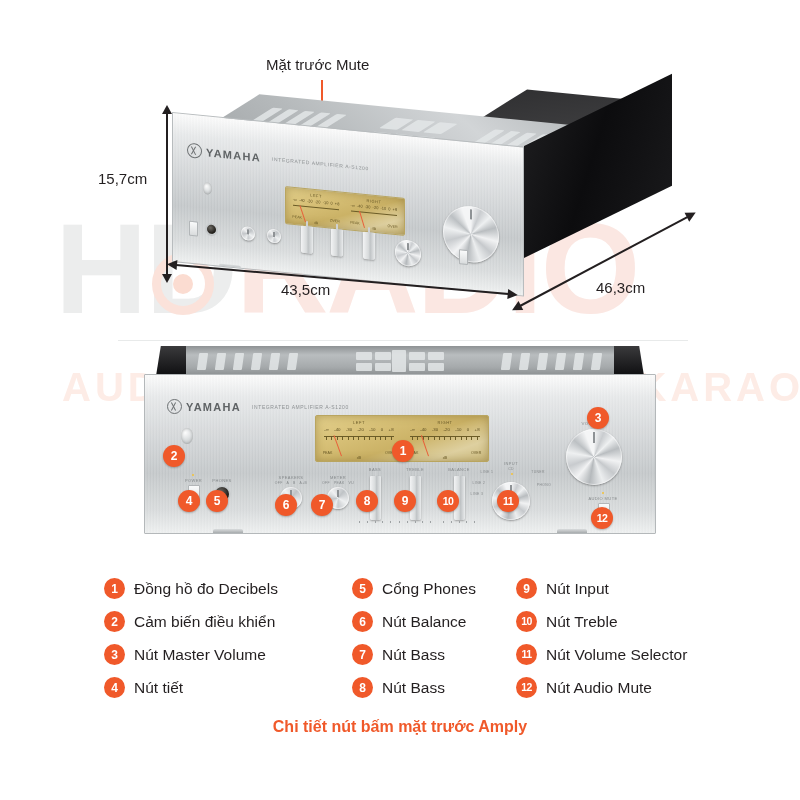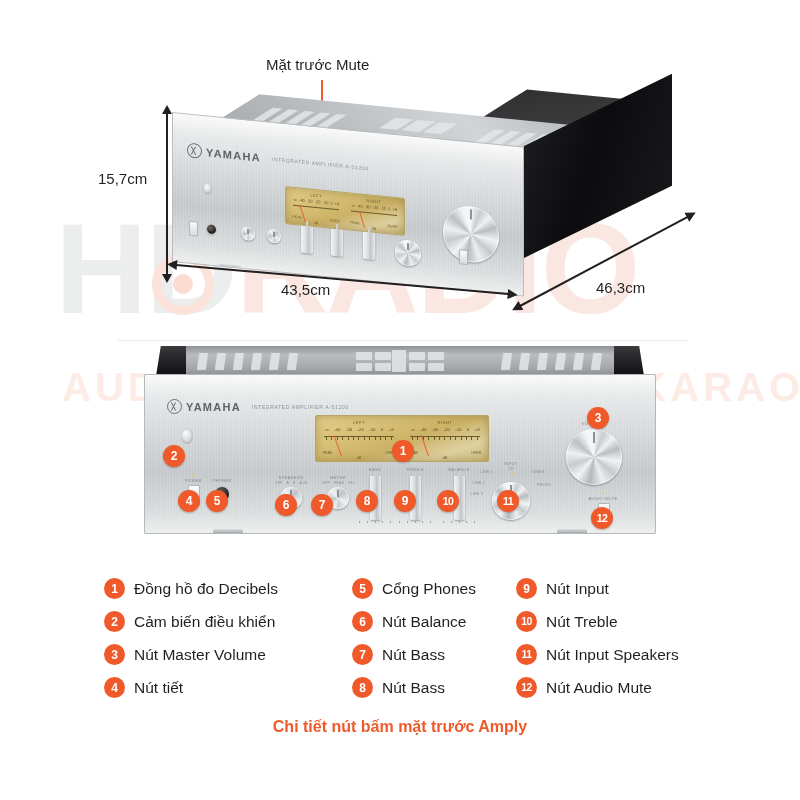--- a/index.html
+++ b/index.html
@@ -891,21 +891,21 @@
       <div class="legend-item">
         <div class="legend-badge">9</div>
         <div class="legend-text">Nút Input</div>
       </div>
       <div class="legend-item">
         <div class="legend-badge two-dig">10</div>
         <div class="legend-text">Nút Treble</div>
       </div>
       <div class="legend-item">
         <div class="legend-badge two-dig">11</div>
-        <div class="legend-text">Nút Input Speakers</div>
+        <div class="legend-text">Nút Volume Selector</div>
       </div>
       <div class="legend-item">
         <div class="legend-badge two-dig">12</div>
         <div class="legend-text">Nút Audio Mute</div>
       </div>
     </div>
 </div>
 
 <div id="caption">Chi tiết nút bấm mặt trước Amply</div>
 

